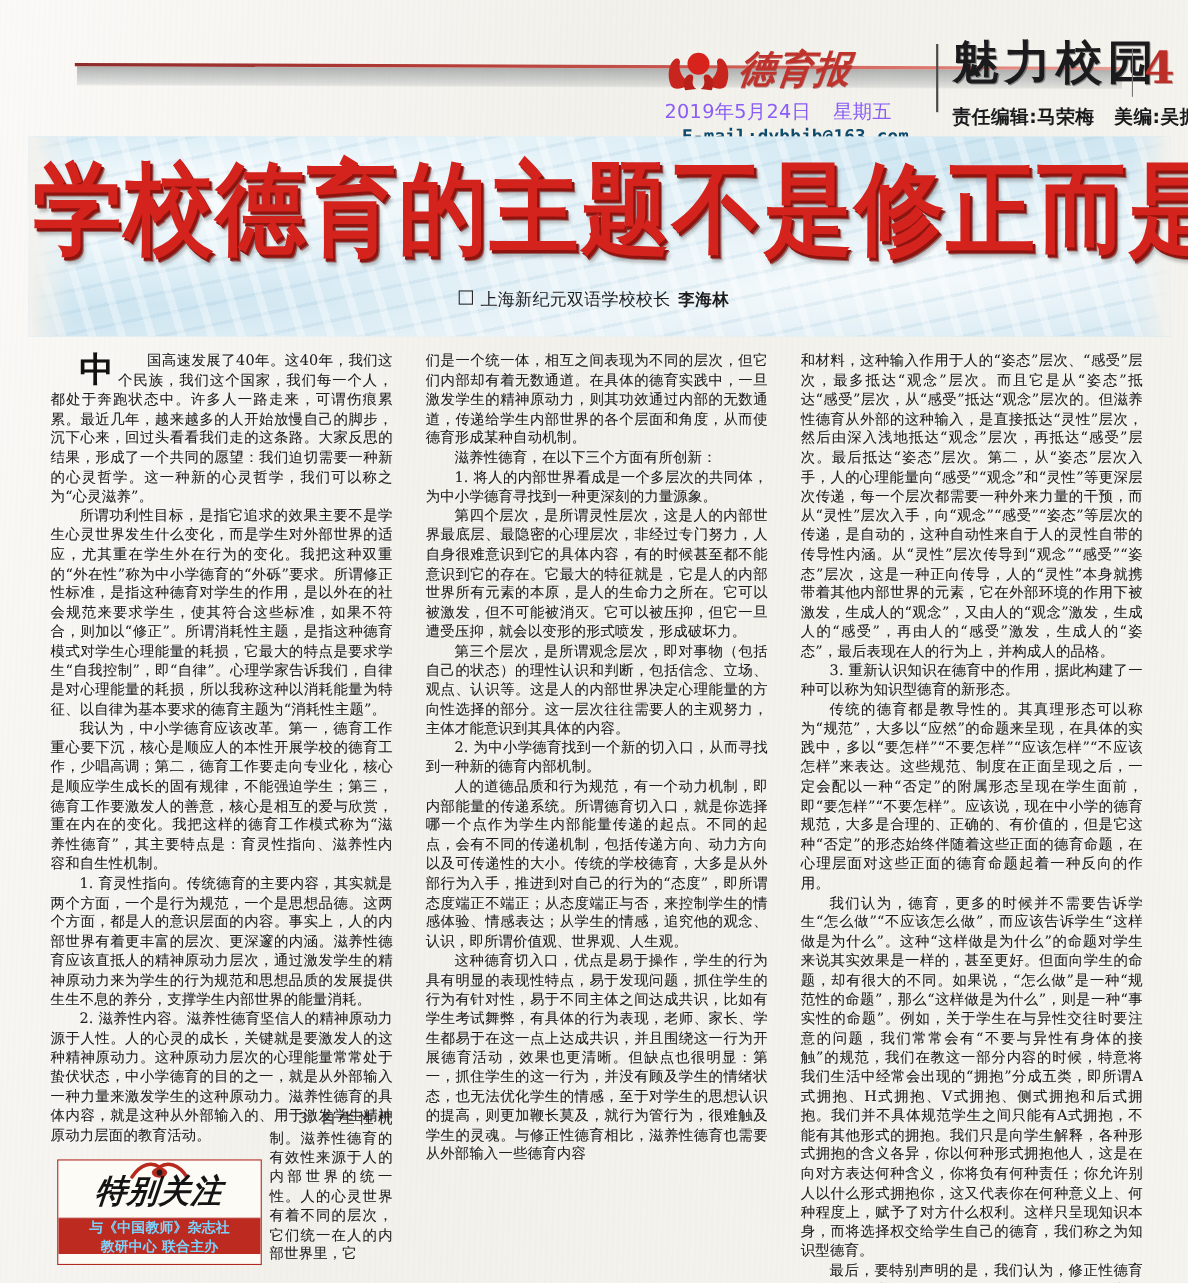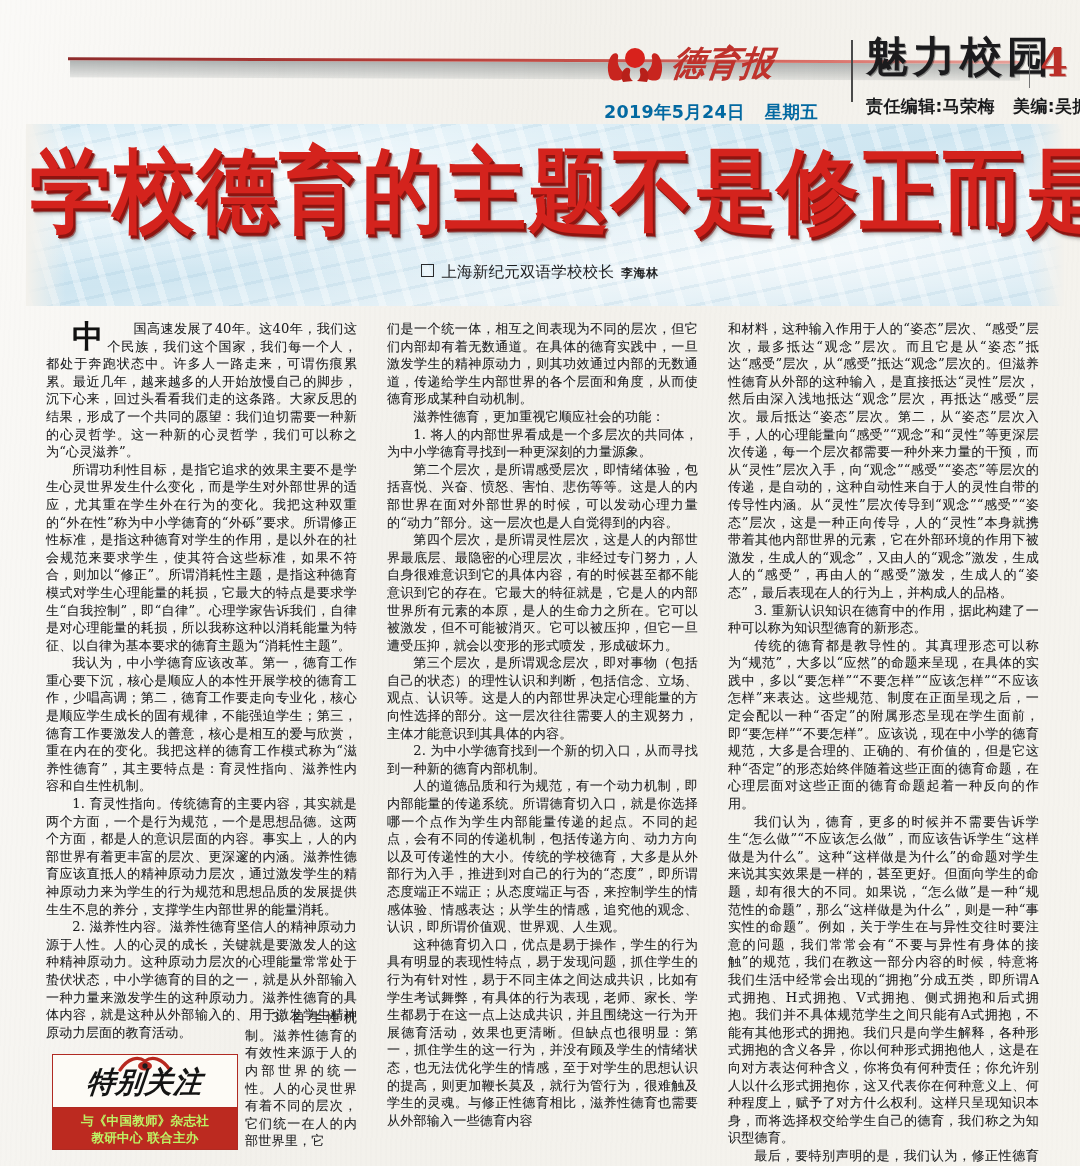--- a/index.html
+++ b/index.html
@@ -43,22 +43,22 @@
   .logo-mark{position:relative;width:62px;height:42px;flex:0 0 62px;}
   .logo-mark svg{display:block;}
   .logo-word{
     font-family:"DejaVu Serif","Liberation Serif",serif;
     font-size:33px;font-weight:bold;color:#c0322c;
     font-style:italic;letter-spacing:1px;
     text-shadow:.5px .5px 0 rgba(140,30,25,.5);
     transform:skewX(-7deg) scaleY(1.05);
   }
   .mh-date{
-    font-size:17.5px;font-weight:bold;color:#0369a1;
-    margin-top:14px;letter-spacing:.3px;white-space:nowrap;
+    font-size:17.5px;font-weight:normal;color:#8b5cf6;
+    margin-top:3px;letter-spacing:.3px;white-space:nowrap;
   }
   .mh-date .wk{margin-left:20px;}
   .mh-mail{
     font-size:16px;font-weight:bold;color:#0c4a6e;letter-spacing:.2px;
     margin-top:1px;white-space:nowrap;
     font-family:"DejaVu Sans Mono","Liberation Mono",monospace;
     margin-left:16px;
   }
   .mh-divider{
     position:absolute;left:851px;top:40px;width:2px;height:62px;
@@ -125,21 +125,21 @@
   .byline{
     position:absolute;left:0;top:262px;width:1080px;text-align:center;
     font-family:"DejaVu Serif","Liberation Serif",serif;
     font-size:16px;color:#1d1d1f;white-space:nowrap;
   }
   .byline .box{
     display:inline-block;width:11px;height:11px;border:1.4px solid #2a2a2c;
     margin-right:7px;vertical-align:0px;
   }
   .byline .aff{font-size:15.5px;letter-spacing:.2px;}
-  .byline .author{font-weight:bold;font-size:12px;margin-left:7px;letter-spacing:.5px;}
+  .byline .author{font-weight:bold;font-size:15px;margin-left:7px;letter-spacing:.5px;}
 
   
   .body-area{
     position:absolute;left:46px;top:320px;width:994px;height:830px;
   }
   .cols{display:flex;gap:30px;height:100%;}
   .col{width:311px;position:relative;}
   .col p{
     margin:0;
     font-family:"DejaVu Serif","Liberation Serif",serif;
@@ -185,21 +185,21 @@
     position:absolute;left:50%;top:1px;transform:translateX(-50%);
   }
   .attn-word{
     font-family:"DejaVu Serif","Liberation Serif",serif;
     font-size:28px;font-weight:bold;color:#141414;
     letter-spacing:1px;font-style:italic;
     transform:skewX(-6deg) scaleY(1.05);
     margin-top:4px;
   }
   .attn-bot{
-    height:42px;background:#bc2a20;color:#bef264;
+    height:32px;background:#bc2a20;color:#7dd3fc;
     display:flex;flex-direction:column;align-items:center;justify-content:center;
     line-height:17px;
   }
   .attn-bot div{font-size:12.6px;font-weight:bold;letter-spacing:.2px;white-space:nowrap;}
 </style>
 </head>
 <body>
 
 <div class="paper"></div>
 
@@ -260,23 +260,22 @@
           <p>我认为，中小学德育应该改革。第一，德育工作重心要下沉，核心是顺应人的本性开展学校的德育工作，少唱高调；第二，德育工作要走向专业化，核心是顺应学生成长的固有规律，不能强迫学生；第三，德育工作要激发人的善意，核心是相互的爱与欣赏，重在内在的变化。我把这样的德育工作模式称为“滋养性德育”，其主要特点是：育灵性指向、滋养性内容和自生性机制。</p>
           <p><span class="sub">1. 育灵性指向。</span>传统德育的主要内容，其实就是两个方面，一个是行为规范，一个是思想品德。这两个方面，都是人的意识层面的内容。事实上，人的内部世界有着更丰富的层次、更深邃的内涵。滋养性德育应该直抵人的精神原动力层次，通过激发学生的精神原动力来为学生的行为规范和思想品质的发展提供生生不息的养分，支撑学生内部世界的能量消耗。</p>
           <p><span class="sub">2. 滋养性内容。</span>滋养性德育坚信人的精神原动力源于人性。人的心灵的成长，关键就是要激发人的这种精神原动力。这种原动力层次的心理能量常常处于蛰伏状态，中小学德育的目的之一，就是从外部输入一种力量来激发学生的这种原动力。滋养性德育的具体内容，就是这种从外部输入的、用于激发学生精神原动力层面的教育活动。</p>
           <div style="width: 100%; height: 100px;"></div>
           <div style="position: absolute; right: 0px; bottom: 0px; width: 112px;">
             <p><span class="sub">3. 自生性机制。</span>滋养性德育的有效性来源于人的内部世界的统一性。人的心灵世界有着不同的层次，它们统一在人的内部世界里，它</p>
           </div>
         </div>
       <div class="col" id="col2">
           <p class="noind">们是一个统一体，相互之间表现为不同的层次，但它们内部却有着无数通道。在具体的德育实践中，一旦激发学生的精神原动力，则其功效通过内部的无数通道，传递给学生内部世界的各个层面和角度，从而使德育形成某种自动机制。</p>
-          <p>滋养性德育，更加重视它顺应社会的功能：</p>
+          <p>滋养性德育，在以下三个方面有所创新：</p>
           <p><span class="sub">1. 将人的内部世界看成是一个多层次的共同体，为中小学德育寻找到一种更深刻的力量源象。</span></p>
-          <p>第二个层次，是所谓感受层次，即情绪体验，包括喜悦、兴奋、愤怒、害怕、悲伤等等。这是人的内部世界在面对外部世界的时候，可以发动心理力量的“动力”部分。这一层次也是人自觉得到的内容。</p>
           <p>第四个层次，是所谓灵性层次，这是人的内部世界最底层、最隐密的心理层次，非经过专门努力，人自身很难意识到它的具体内容，有的时候甚至都不能意识到它的存在。它最大的特征就是，它是人的内部世界所有元素的本原，是人的生命力之所在。它可以被激发，但不可能被消灭。它可以被压抑，但它一旦遭受压抑，就会以变形的形式喷发，形成破坏力。</p>
           <p>第三个层次，是所谓观念层次，即对事物（包括自己的状态）的理性认识和判断，包括信念、立场、观点、认识等。这是人的内部世界决定心理能量的方向性选择的部分。这一层次往往需要人的主观努力，主体才能意识到其具体的内容。</p>
           <p><span class="sub">2. 为中小学德育找到一个新的切入口，从而寻找到一种新的德育内部机制。</span></p>
           <p>人的道德品质和行为规范，有一个动力机制，即内部能量的传递系统。所谓德育切入口，就是你选择哪一个点作为学生内部能量传递的起点。不同的起点，会有不同的传递机制，包括传递方向、动力方向以及可传递性的大小。传统的学校德育，大多是从外部行为入手，推进到对自己的行为的“态度”，即所谓态度端正不端正；从态度端正与否，来控制学生的情感体验、情感表达；从学生的情感，追究他的观念、认识，即所谓价值观、世界观、人生观。</p>
           <p>这种德育切入口，优点是易于操作，学生的行为具有明显的表现性特点，易于发现问题，抓住学生的行为有针对性，易于不同主体之间达成共识，比如有学生考试舞弊，有具体的行为表现，老师、家长、学生都易于在这一点上达成共识，并且围绕这一行为开展德育活动，效果也更清晰。但缺点也很明显：第一，抓住学生的这一行为，并没有顾及学生的情绪状态，也无法优化学生的情感，至于对学生的思想认识的提高，则更加鞭长莫及，就行为管行为，很难触及学生的灵魂。与修正性德育相比，滋养性德育也需要从外部输入一些德育内容</p>
         </div>
       <div class="col" id="col3">
           <p class="noind">和材料，这种输入作用于人的“姿态”层次、“感受”层次，最多抵达“观念”层次。而且它是从“姿态”抵达“感受”层次，从“感受”抵达“观念”层次的。但滋养性德育从外部的这种输入，是直接抵达“灵性”层次，然后由深入浅地抵达“观念”层次，再抵达“感受”层次。最后抵达“姿态”层次。第二，从“姿态”层次入手，人的心理能量向“感受”“观念”和“灵性”等更深层次传递，每一个层次都需要一种外来力量的干预，而从“灵性”层次入手，向“观念”“感受”“姿态”等层次的传递，是自动的，这种自动性来自于人的灵性自带的传导性内涵。从“灵性”层次传导到“观念”“感受”“姿态”层次，这是一种正向传导，人的“灵性”本身就携带着其他内部世界的元素，它在外部环境的作用下被激发，生成人的“观念”，又由人的“观念”激发，生成人的“感受”，再由人的“感受”激发，生成人的“姿态”，最后表现在人的行为上，并构成人的品格。</p>
           <p><span class="sub">3. 重新认识知识在德育中的作用，据此构建了一种可以称为知识型德育的新形态。</span></p>
           <p>传统的德育都是教导性的。其真理形态可以称为“规范”，大多以“应然”的命题来呈现，在具体的实践中，多以“要怎样”“不要怎样”“应该怎样”“不应该怎样”来表达。这些规范、制度在正面呈现之后，一定会配以一种“否定”的附属形态呈现在学生面前，即“要怎样”“不要怎样”。应该说，现在中小学的德育规范，大多是合理的、正确的、有价值的，但是它这种“否定”的形态始终伴随着这些正面的德育命题，在心理层面对这些正面的德育命题起着一种反向的作用。</p>

